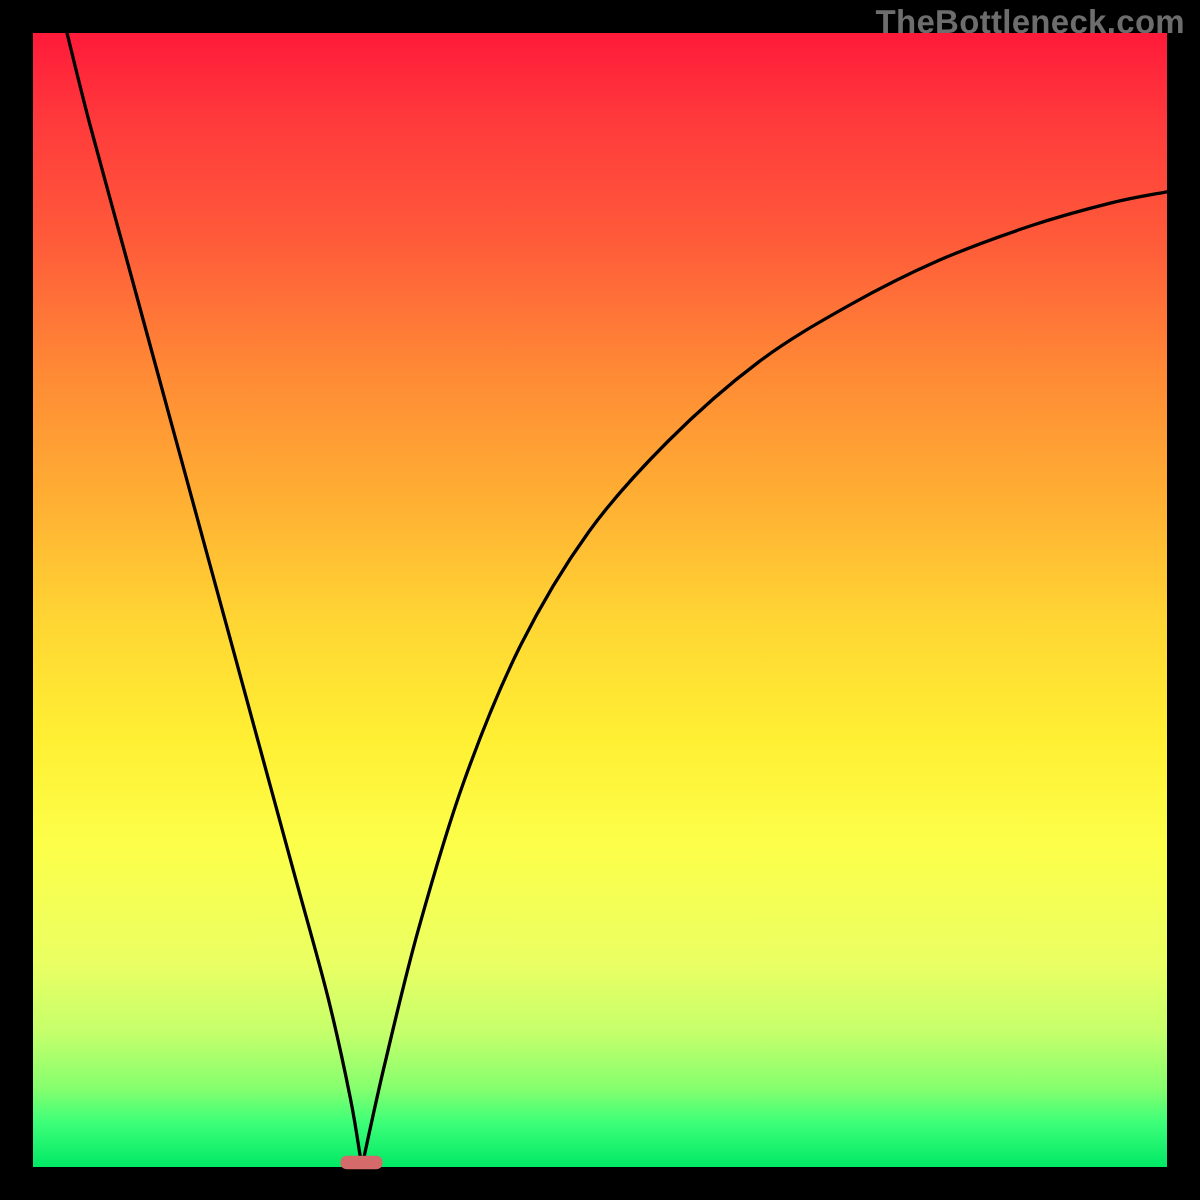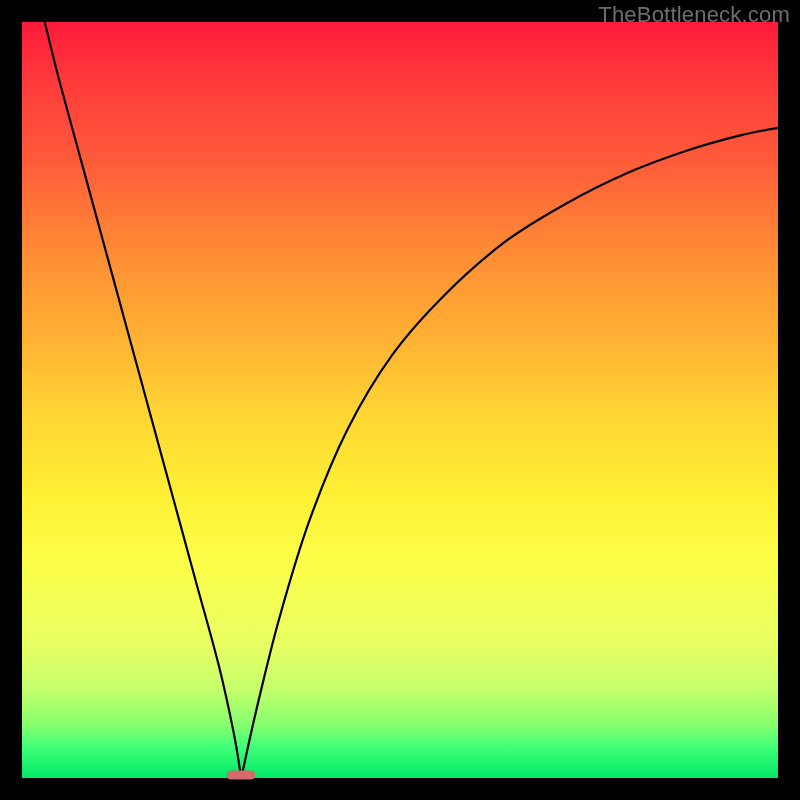--- a/index.html
+++ b/index.html
@@ -40,21 +40,21 @@
       #3fff78 96%,
       #00e865 100%
     );
   }
   .watermark {
     position: absolute;
     top: 2px;
     right: 10px;
     color: #6d6d6d;
     font-size: 22px;
-    font-weight: 400;
+    font-weight: 700;
     letter-spacing: 0.2px;
     user-select: none;
   }
   svg.curve-layer {
     position: absolute;
     left: 0;
     top: 0;
     width: 756px;
     height: 756px;
   }

